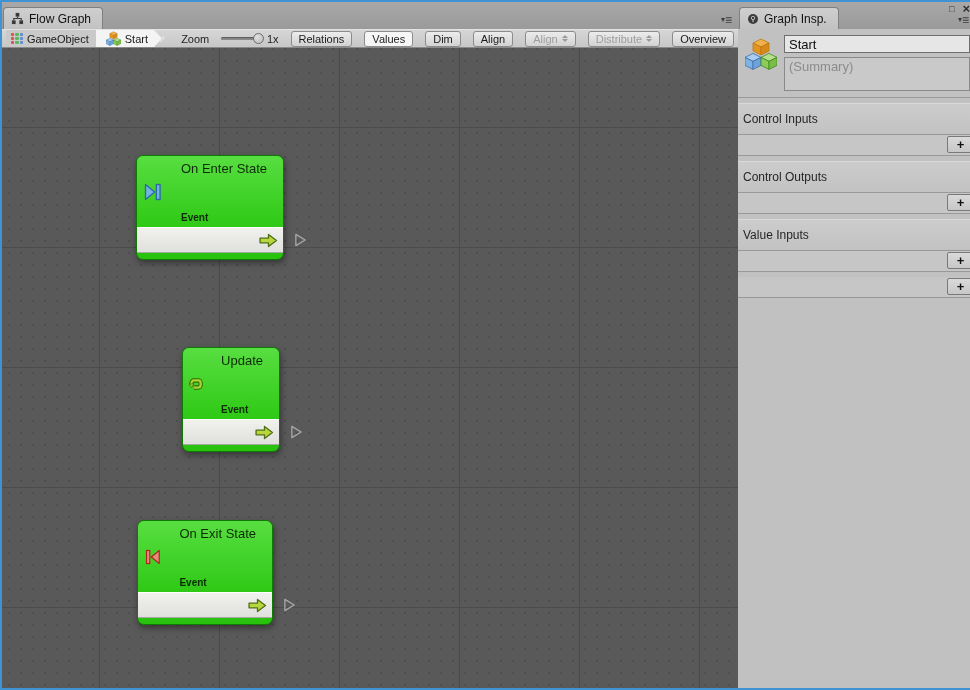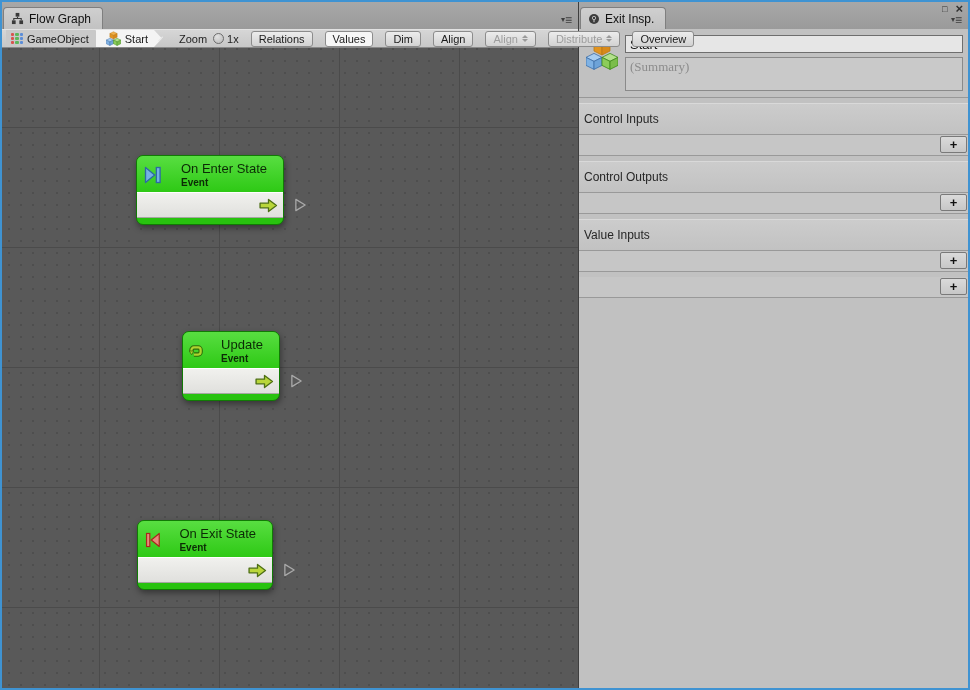--- a/index.html
+++ b/index.html
@@ -3,21 +3,21 @@
 <meta charset="utf-8">
 <style>
   * { box-sizing: border-box; margin: 0; padding: 0; }
   html, body { width: 970px; height: 690px; overflow: hidden; }
   body { font-family: "Liberation Sans", "DejaVu Sans", sans-serif; }
 
   .window { position: relative; width: 970px; height: 690px;
             border: 2px solid #3f93d2; background: #c1c1c1; display: flex; }
 
   
-  .left-pane { width: 576px; display: flex; flex-direction: column; background: #9f9f9f; }
+  .left-pane { width: 736px; display: flex; flex-direction: column; background: #9f9f9f; }
 
   .tabstrip { height: 27px; background: linear-gradient(#a8a8a8,#9a9a9a);
               position: relative; display: flex; align-items: flex-end; padding-left: 1px; }
   .tab { height: 22px; background: linear-gradient(#cfcfcf,#c2c2c2);
          border: 1px solid #7f7f7f; border-bottom: none; border-radius: 4px 4px 0 0;
          display: flex; align-items: center; gap: 5px; padding: 0 11px 0 7px;
          font-size: 12px; color: #101010; white-space: nowrap; }
   .pane-menu { position: absolute; top: 13px; right: 6px; display: flex;
                align-items: center; color: #3c3c3c; cursor: pointer; }
   .pane-menu .caret { font-size: 8px; line-height: 8px; }
@@ -67,21 +67,21 @@
       radial-gradient(circle, #4e4e4e 1px, transparent 1.3px);
     background-size: 120px 120px, 120px 120px, 12px 12px;
     background-position: 0 79px, 97px 0, 1px 7px; }
 
   .node { position: absolute; border-radius: 7px; background: #28c20f;
           border: 1px solid #117a05; box-shadow: 1px 3px 6px rgba(0,0,0,.4); }
   .node-header { border-radius: 6px 6px 0 0; background: linear-gradient(#58de41,#2ec915);
                  display: flex; align-items: center; gap: 18px; padding: 5px 16px 4px 6px; }
   .nh-text { display: flex; flex-direction: column; }
   .nh-title { font-size: 13px; color: #0c2b06; line-height: 16px; white-space: nowrap; }
-  .nh-sub { font-size: 10px; font-weight: bold; color: #0c2b06; line-height: 11px; }
+  .nh-sub { font-size: 10px; font-weight: bold; color: #0c2b06; line-height: 11px; margin-top: 35px; }
   .node-body { height: 26px; background: linear-gradient(#f1f1ee,#e0e0dd);
                border-top: 1px solid #ffffff; border-bottom: 1px solid #a6a6a2; position: relative; }
   .node-foot { height: 6px; }
   .port-arrow { position: absolute; right: 5px; top: 5px; }
   .ghost-port { position: absolute; right: -24px; top: 4px; }
 
   
   .divider { width: 1px; background: #3e3e3e; }
   .right-pane { flex: 1; display: flex; flex-direction: column; background: #c1c1c1; }
   .win-controls { position: absolute; top: 1px; right: 5px; display: flex; gap: 8px;
@@ -91,21 +91,21 @@
   .wc-close { font-size: 13px; font-weight: bold; }
 
   .inspector-head { height: 69px; border-bottom: 1px solid #989898; display: flex;
                     padding: 6px 5px 6px 7px; gap: 7px; }
   .fields { flex: 1; display: flex; flex-direction: column; gap: 4px; }
   .title-input { height: 18px; background: #e6e6e6; border: 1px solid #6e6e6e;
                  font-size: 13px; padding: 0 4px; color: #0e0e0e;
                  font-family: "Liberation Sans", sans-serif; }
   .summary-input { flex: 1; background: #c9c9c9; border: 1px solid #8a8a8a; resize: none;
                    font-size: 13px; padding: 1px 4px; color: #333;
-                   font-family: Liberation Serif, serif; }
+                   font-family: Liberation Sans, sans-serif; }
   .summary-input::placeholder { color: #8c8c8c; opacity: 1; }
 
   .section { margin-top: 5px; }
   .sec-header { height: 32px; background: linear-gradient(#cccccc,#c2c2c2);
                 border-top: 1px solid #d9d9d9; border-bottom: 1px solid #999999;
                 font-size: 12px; color: #262626; display: flex; align-items: center;
                 padding-left: 5px; }
   .sec-row { height: 21px; background: #c6c6c6; border-bottom: 1px solid #999999;
              position: relative; }
   .add-btn { position: absolute; right: 1px; top: 1px; width: 27px; height: 17px;
@@ -220,21 +220,21 @@
           <svg class="port-arrow" width="19" height="15" viewBox="0 0 20 16">
             <path d="M1 5.5 h9 V1.5 l8.5 6.5 -8.5 6.5 V10.5 h-9 z" fill="#b9d63a" stroke="#4e7014" stroke-width="1.4" stroke-linejoin="round"></path>
           </svg>
           <svg class="ghost-port" width="13" height="16" viewBox="0 0 14 16">
             <polygon points="2,2 12,8 2,14" fill="none" stroke="#a9a9a9" stroke-width="1.4" stroke-linejoin="round"></polygon>
           </svg>
         </div>
         <div class="node-foot"></div>
       </div>
 
-      <div class="node" style="left:180px; top:283px; width:98px;">
+      <div class="node" style="left:180px; top:299px; width:98px;">
         <div class="node-header">
           <svg width="26" height="26" viewBox="0 0 26 26">
             <path d="M9 19.5 H17 a4.5 4.5 0 0 0 4.5 -4.5 V11 a4.5 4.5 0 0 0 -4.5 -4.5 H9 A4.5 4.5 0 0 0 4.5 11 v3" fill="none" stroke="#2f6b0a" stroke-width="8" stroke-linejoin="round"></path>
             <path d="M9 19.5 H17 a4.5 4.5 0 0 0 4.5 -4.5 V11 a4.5 4.5 0 0 0 -4.5 -4.5 H9 A4.5 4.5 0 0 0 4.5 11 v3" fill="none" stroke="#aed32e" stroke-width="4.2" stroke-linejoin="round"></path>
             <polygon points="0.5,13 9,13 4.8,20" fill="#aed32e" stroke="#2f6b0a" stroke-width="1.4" stroke-linejoin="round"></polygon>
           </svg>
           <div class="nh-text">
             <span class="nh-title">Update</span>
             <span class="nh-sub">Event</span>
           </div>
@@ -278,21 +278,21 @@
   <div class="divider"></div>
 
   <div class="right-pane">
     <div class="tabstrip">
       <div class="tab">
         <svg width="12" height="12" viewBox="0 0 12 12">
           <circle cx="6" cy="6" r="5" fill="#3c3c3c"></circle>
           <circle cx="6" cy="5" r="1.7" fill="none" stroke="#b9b9b9" stroke-width="1"></circle>
           <rect x="5.4" y="7" width="1.2" height="2.2" fill="#b9b9b9"></rect>
         </svg>
-        <span>Exit Insp.</span>
+        <span>Graph Insp.</span>
       </div>
       <div class="win-controls">
         <span class="wc-max">□</span>
         <span class="wc-close">×</span>
       </div>
       <div class="pane-menu">
         <span class="caret">▾</span>
         <span class="lines">≡</span>
       </div>
     </div>

